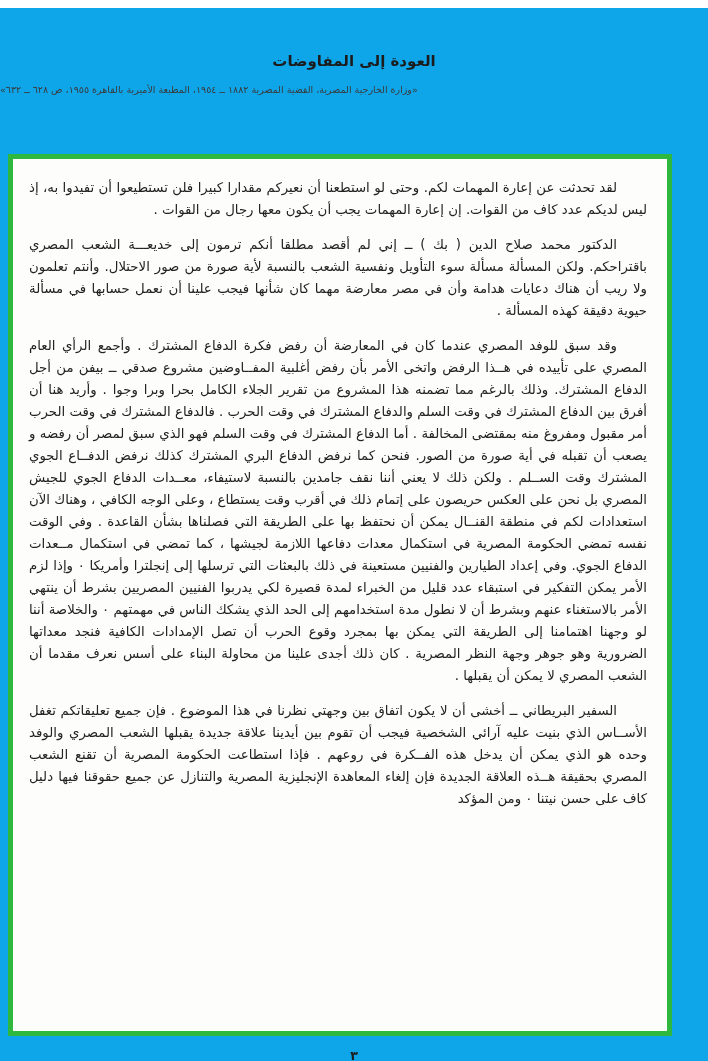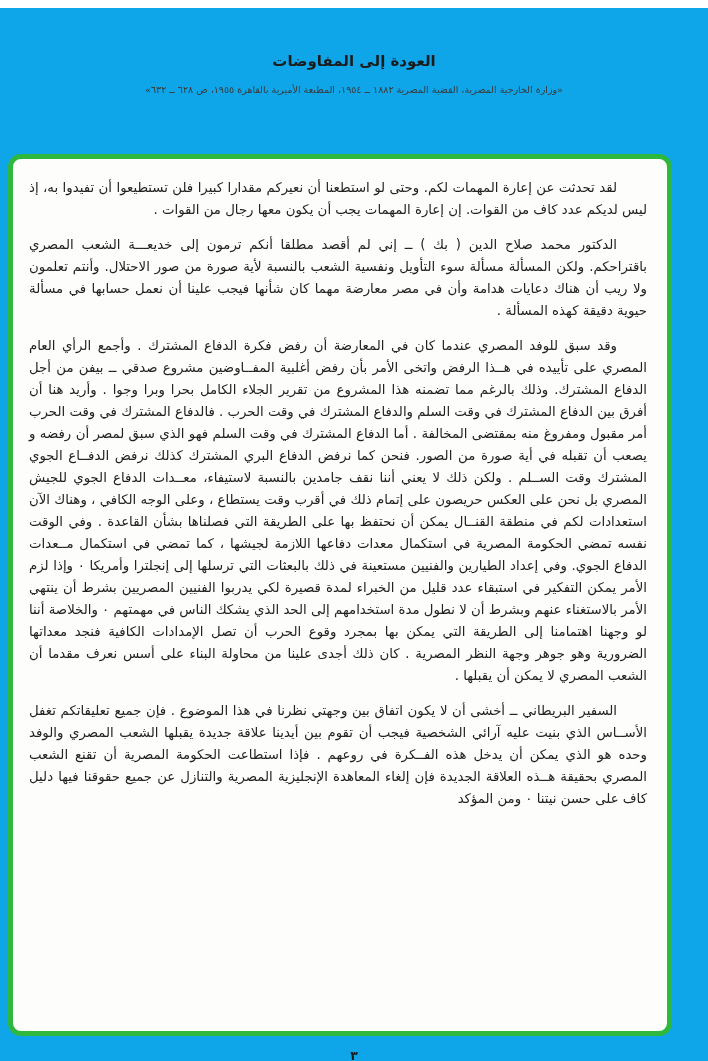--- a/index.html
+++ b/index.html
@@ -35,30 +35,30 @@
   .item-line {
     font-size: 12.5px;
     font-weight: bold;
     margin: 0 10px 9px 10px;
     text-align: center;
     line-height: 1.5;
   }
   .citation {
     font-size: 9.5px;
     color: #3a3a3a;
-    text-align: center;
+    text-align: left;
   }
   .green-box {
     position: absolute;
     top: 146px;
     right: 36px;
     left: 8px;
     bottom: 33px;
     border: 5px solid #2eb93e;
-    border-radius: 13px;
+    border-radius: 0;
     box-sizing: border-box;
     padding: 18px 20px 10px 16px;
     overflow: hidden;
     background: #fdfdfb;
   }
   .para {
     margin: 0 0 13px 0;
     font-size: 13.3px;
     line-height: 22px;
     text-align: justify;

